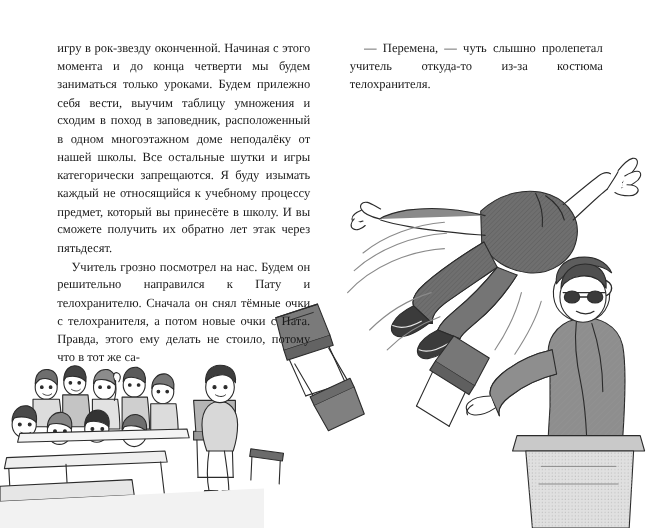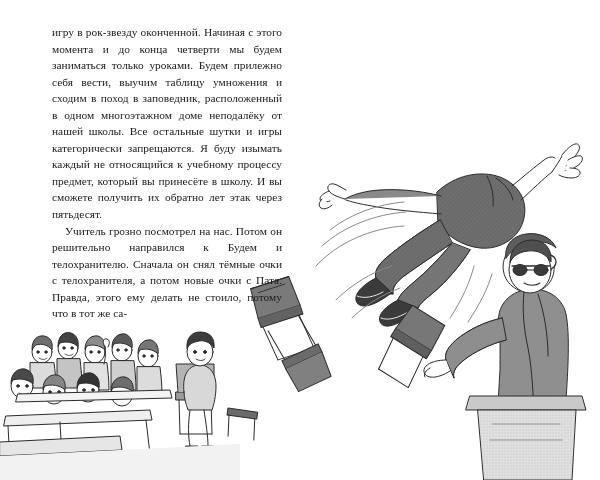--- a/index.html
+++ b/index.html
@@ -15,21 +15,21 @@
     color: #1a1a1a;
   }
   .page {
     position: relative;
     width: 600px;
     height: 480px;
     background: #ffffff;
   }
   .columns {
     position: absolute;
-    top: 24px;
+    top: 36px;
     left: 0;
     width: 600px;
     display: flex;
     justify-content: space-between;
   }
   .col {
     width: 230px;
   }
   .col.left { margin-left: 52px; }
   .col.right { margin-right: 52px; }
@@ -322,19 +322,20 @@
 
         <path d="M0 456 L240 444 L240 480 L0 480 Z" fill="#f2f2f2" stroke="none"></path>
 
       </g>
     </svg>
   </div>
 
   <div class="columns">
     <div class="col left">
       <p>игру в рок-звезду оконченной. Начиная с этого момента и до конца четверти мы будем заниматься только уроками. Будем прилежно себя вести, выучим таблицу умножения и сходим в поход в заповедник, расположенный в одном многоэтажном доме неподалёку от нашей школы. Все остальные шутки и игры категорически запрещаются. Я буду изымать каждый не относящийся к учебному процессу предмет, который вы принесёте в школу. И вы сможете получить их обратно лет этак через пятьдесят.</p>
-      <p class="indent">Учитель грозно посмотрел на нас. Потом он решительно направился к Будем и телохранителю. Сначала он снял тёмные очки с телохранителя, а потом новые очки с Пата. Правда, этого ему делать не стоило, потому что в тот же са-</p>
+      <p class="indent">Учитель грозно посмотрел на нас. Будем он решительно направился к Пату и телохранителю. Сначала он снял тёмные очки с телохранителя, а потом новые очки с Пата. Правда, этого ему делать не стоило, потому что в тот же са-</p>
     </div>
     <div class="col right">
+      <p class="indent">— Перемена, — чуть слышно пролепетал учитель откуда-то из-за костюма телохранителя.</p>
     </div>
   </div>
 
 </div>
 
 </body></html>

